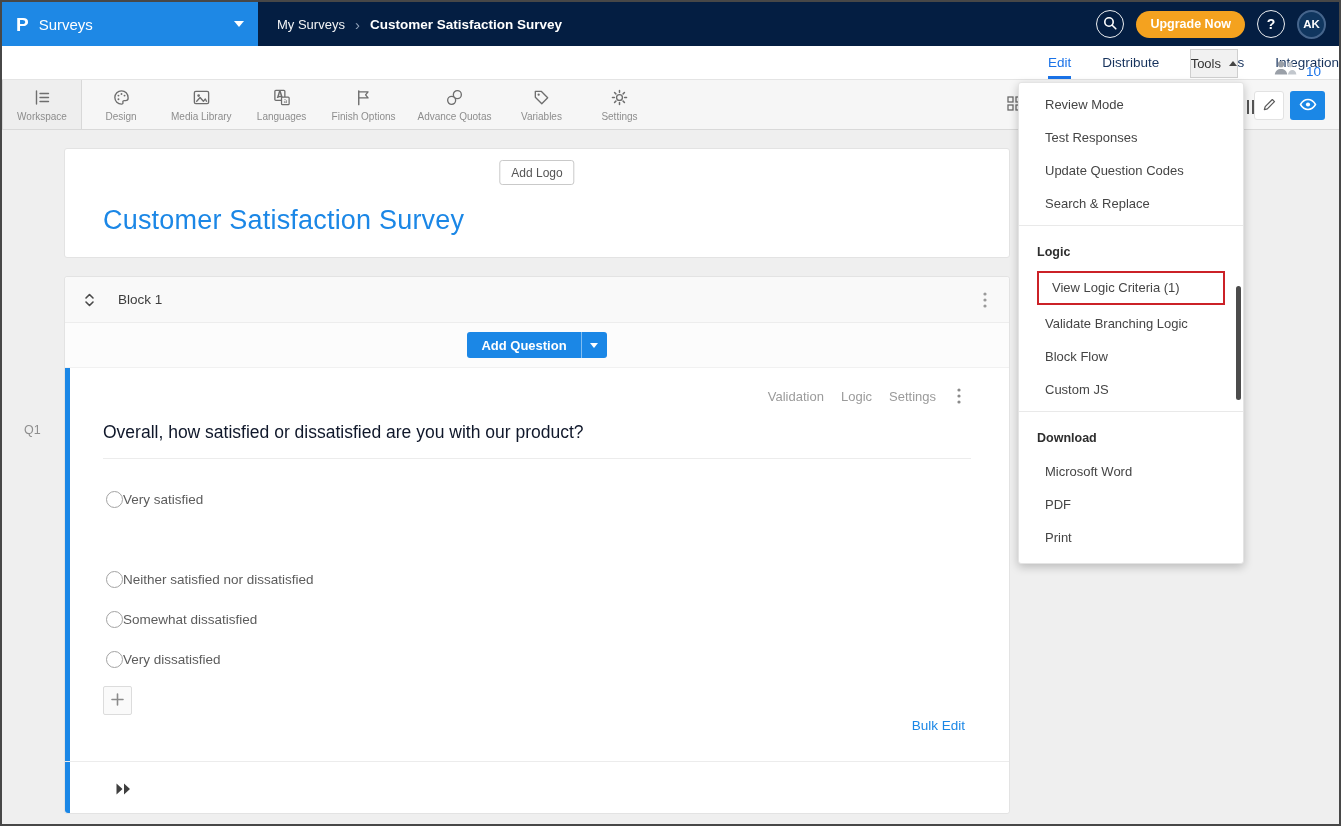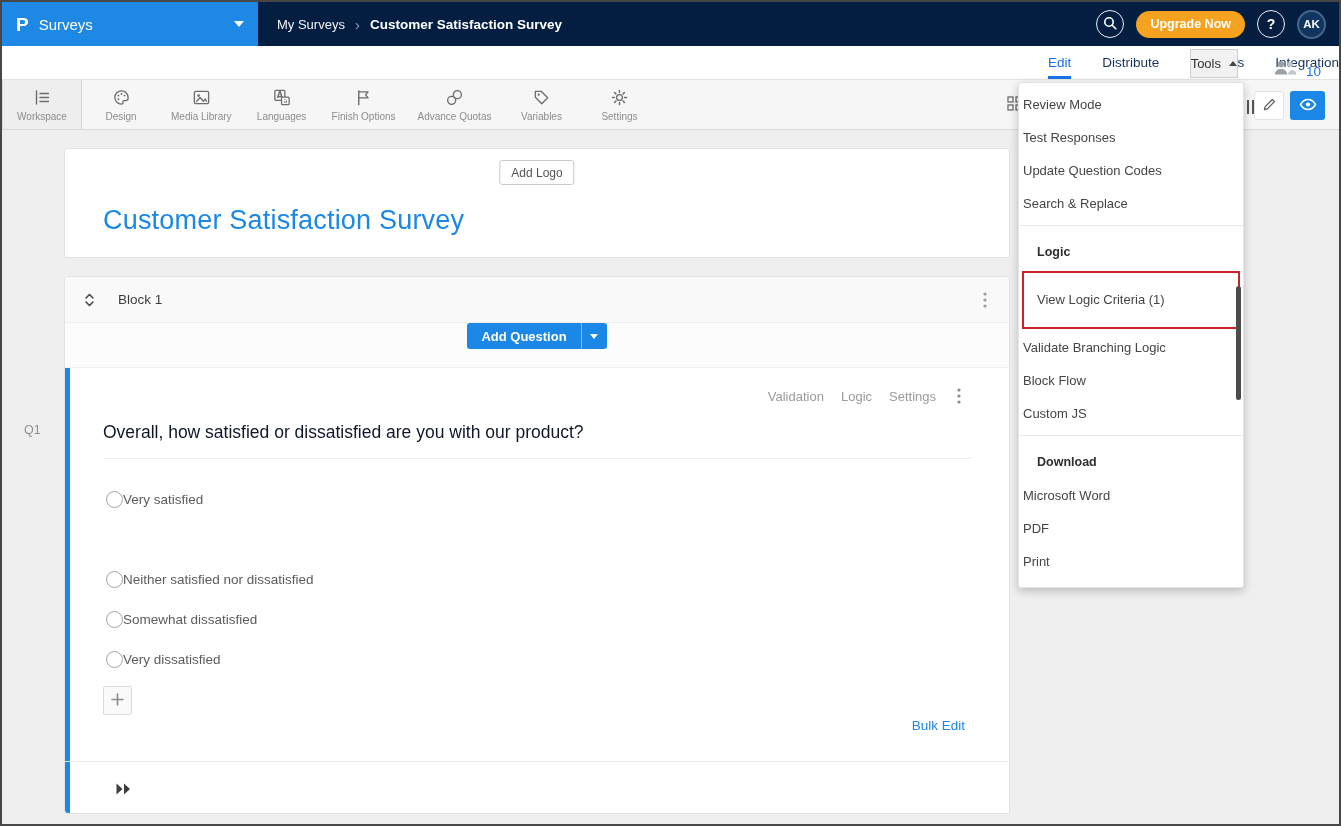--- a/index.html
+++ b/index.html
@@ -55,21 +55,21 @@
             border:1px solid #c9c9c9;border-radius:3px;font-size:12px;color:#555;cursor:pointer;font-family:inherit;}
   .survey-title{position:absolute;left:38px;top:56px;margin:0;font-size:27px;font-weight:500;color:#1b87e6;letter-spacing:.2px;cursor:text;}
   
   .block-card{position:absolute;left:62px;top:274px;width:946px;height:538px;background:#fff;border:1px solid #e3e3e3;
               border-radius:3px;box-sizing:border-box;}
   .block-header{position:absolute;top:0;left:0;right:0;height:46px;background:#f9f9f9;border-bottom:1px solid #ededed;
                 display:flex;align-items:center;padding:0 18px;box-sizing:border-box;border-radius:3px 3px 0 0;}
   .collapse-icon{margin-right:22px;display:flex;align-items:center;cursor:pointer;}
   .block-title{font-size:13.5px;font-weight:500;color:#3d3d3d;}
   .kebab{margin-left:auto;display:flex;align-items:center;cursor:pointer;padding:4px;}
-  .addq-row{position:absolute;top:46px;left:0;right:0;height:45px;background:#fcfcfc;display:flex;justify-content:center;border-bottom:1px solid #f1f1f1;box-sizing:border-box;}
+  .addq-row{position:absolute;top:46px;left:0;right:0;height:45px;background:#fcfcfc;display:flex;align-items:center;justify-content:center;border-bottom:1px solid #f1f1f1;box-sizing:border-box;}
   .addq{display:flex;height:26px;}
   .addq-main{background:#1b87e6;color:#fff;border:none;padding:0 14px;font-size:13px;font-weight:700;
              border-radius:3px 0 0 3px;cursor:pointer;font-family:inherit;}
   .addq-caretseg{background:#1b87e6;border:none;border-left:1px solid rgba(255,255,255,.45);width:26px;
                  border-radius:0 3px 3px 0;display:grid;place-items:center;cursor:pointer;padding:0;}
   .caret-down-sm{width:0;height:0;border-left:4.5px solid transparent;border-right:4.5px solid transparent;border-top:5px solid #fff;}
   
   .question-wrap{position:absolute;top:91px;left:0;right:0;bottom:0;background:#fff;border-radius:0 0 3px 3px;}
   .q-bar{position:absolute;left:0;top:0;bottom:0;width:5px;background:#1b87e6;border-radius:0 0 0 3px;}
   .q-links{position:absolute;top:16px;right:44px;display:flex;align-items:center;gap:17px;font-size:13px;color:#9b9b9b;}
@@ -81,22 +81,22 @@
   .opt-label{font-size:13.5px;color:#5c5c5c;cursor:text;}
   .add-option{position:absolute;left:38px;top:318px;width:29px;height:29px;background:#fafafa;border:1px solid #dcdcdc;
               border-radius:2px;display:grid;place-items:center;cursor:pointer;padding:0;}
   .bulk-edit{position:absolute;right:44px;top:350px;font-size:13.5px;color:#1b87e6;cursor:pointer;}
   .q-footer-divider{position:absolute;left:0;right:0;top:393px;height:1px;background:#ececec;}
   .q-footer-icon{position:absolute;left:50px;top:414px;cursor:pointer;}
   .q-code{position:absolute;left:22px;top:421px;font-size:12.5px;color:#8e8e8e;}
   
   .tools-menu{position:absolute;left:1016px;top:80px;width:226px;background:#fff;border:1px solid #e4e4e4;border-radius:3px;
               box-shadow:0 3px 10px rgba(0,0,0,.22);z-index:50;padding:5px 0 9px;box-sizing:border-box;}
-  .menu-item{height:33px;line-height:33px;padding:0 4px;font-size:13px;color:#454545;cursor:pointer;white-space:nowrap;}
-  .menu-item.highlighted{border:2px solid #cb2127;margin:2px 3px;padding:12px 13px;height:30px;line-height:30px;}
+  .menu-item{height:33px;line-height:33px;padding:0 26px;font-size:13px;color:#454545;cursor:pointer;white-space:nowrap;}
+  .menu-item.highlighted{border:2px solid #cb2127;margin:2px 18px;padding:0 13px;height:30px;line-height:30px;}
   .menu-divider{height:1px;background:#e9e9e9;margin:5px 0;}
   .menu-header{padding:14px 18px 10px;font-size:12.5px;font-weight:700;color:#2e2e2e;}
   .menu-scroll-thumb{position:absolute;right:2px;top:203px;width:5px;height:114px;background:#4c4c4c;border-radius:3px;cursor:grab;}
 </style>
 </head>
 <body>
 
 <div class="screen">
 
   <header class="topbar">

